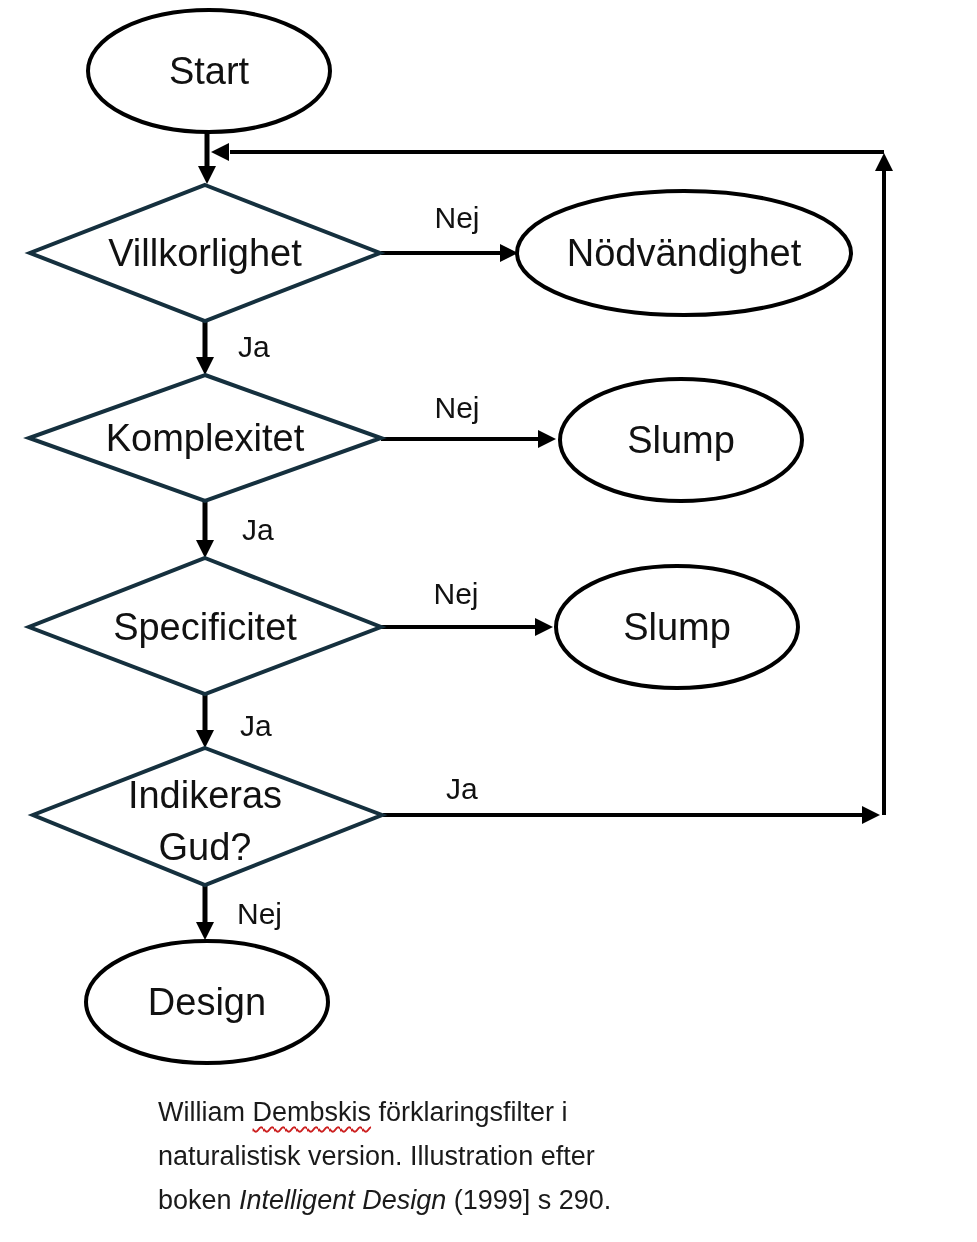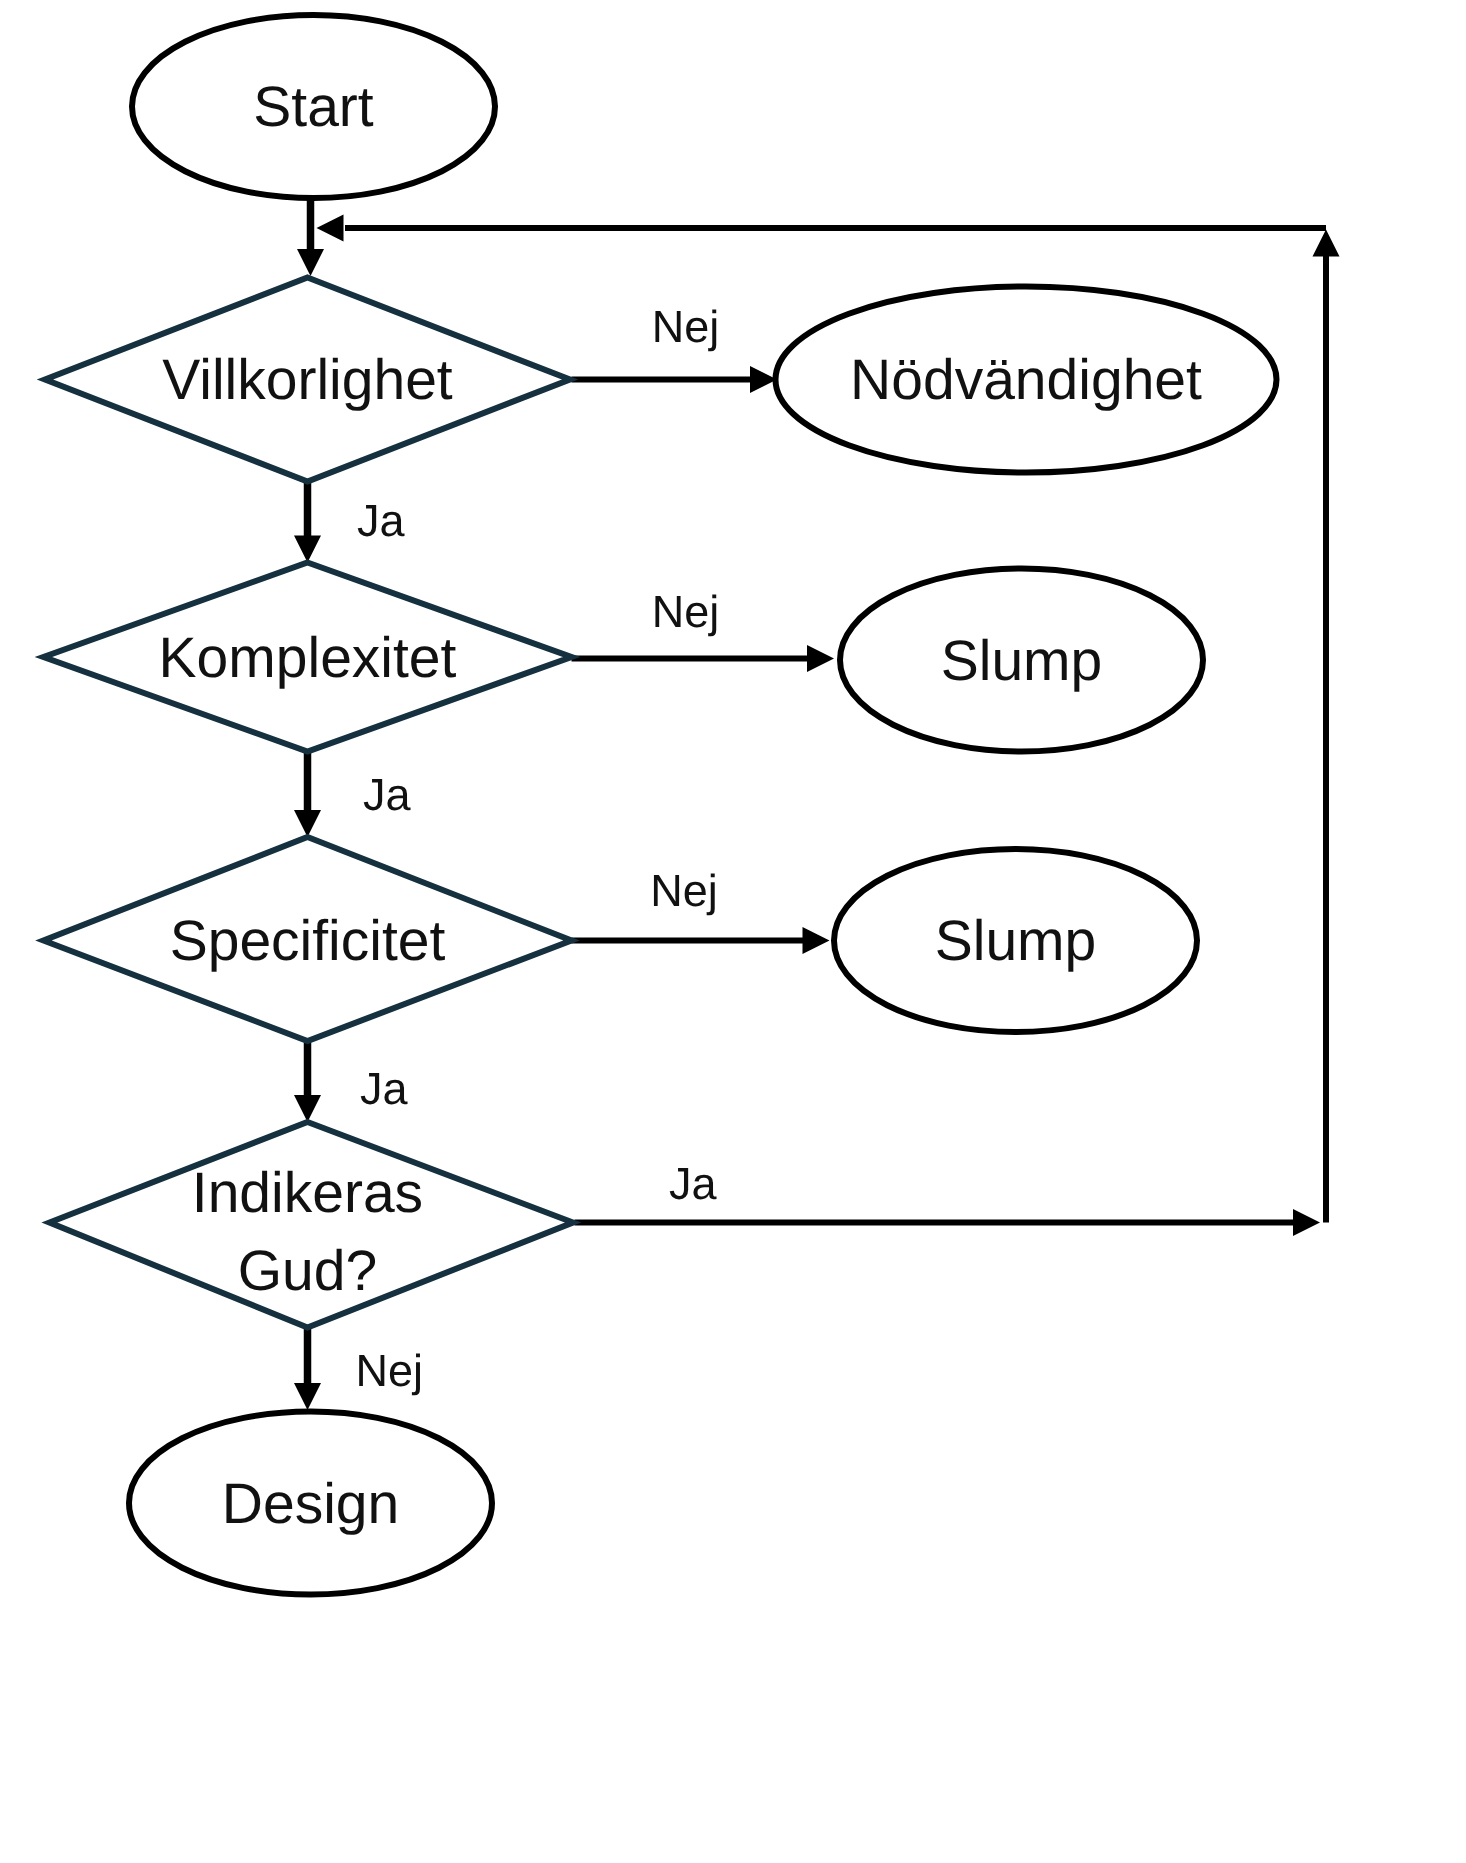--- a/index.html
+++ b/index.html
@@ -150,13 +150,18 @@
       <text class="node-label" x="205" y="808" text-anchor="middle">Indikeras</text>
       <text class="node-label" x="205" y="860" text-anchor="middle">Gud?</text>
     </g>
 
     <g>
       <ellipse class="shape-black" cx="207" cy="1002" rx="121" ry="61"></ellipse>
       <text class="node-label" x="207" y="1015" text-anchor="middle">Design</text>
     </g>
   </svg>
 
+  <div class="caption">
+    <div><span>William </span><span class="sq">Dembskis</span><span> förklaringsfilter i</span></div>
+    <div><span>naturalistisk version. Illustration efter</span></div>
+    <div><span>boken </span><span class="it">Intelligent Design</span><span> (1999] s 290.</span></div>
+  </div>
 </div>
 
 </body></html>

